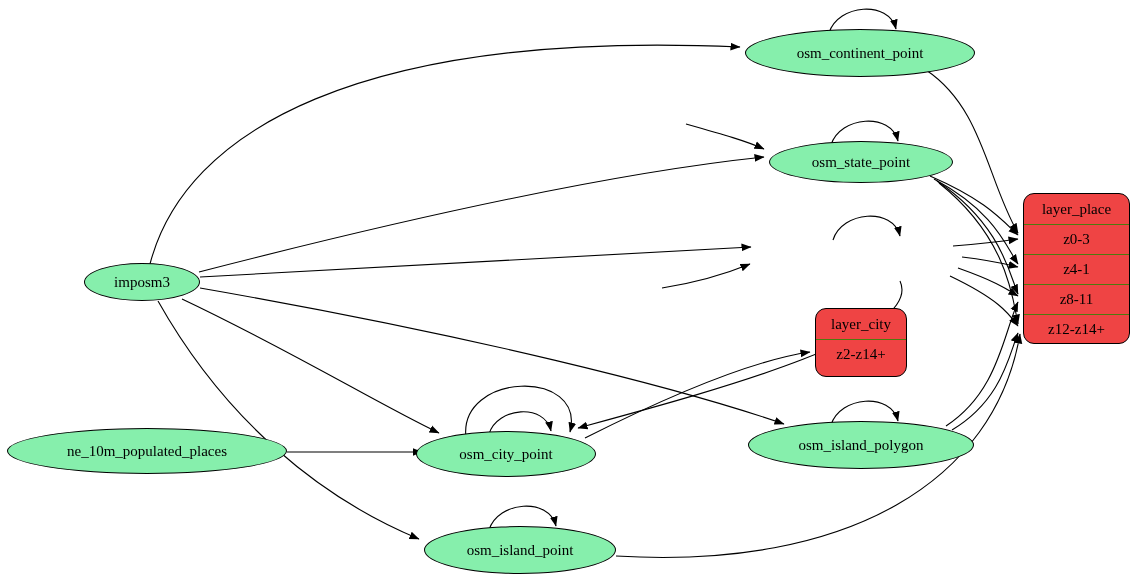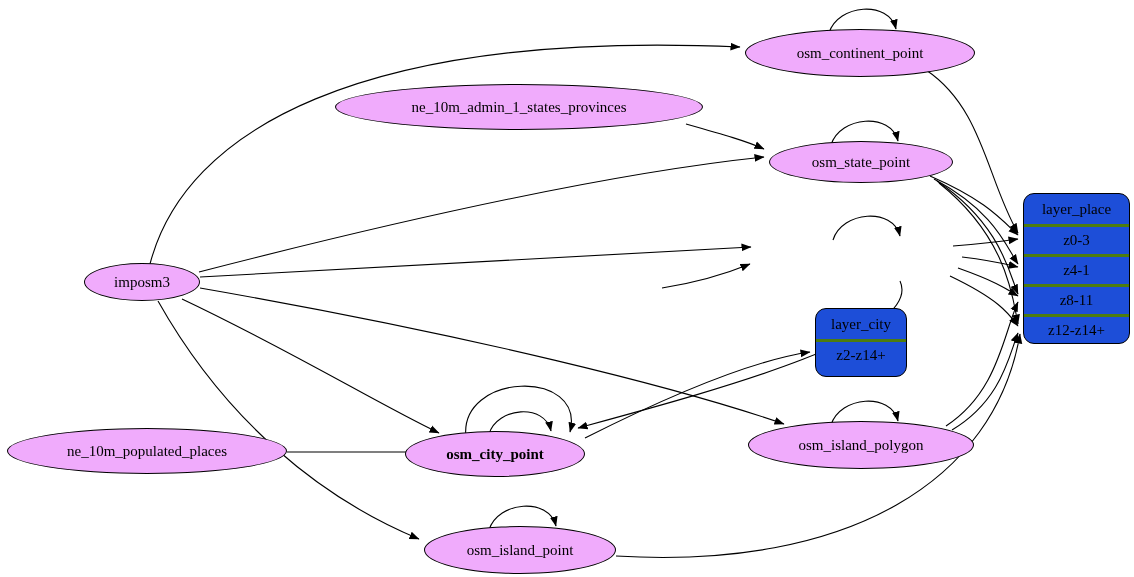--- a/index.html
+++ b/index.html
@@ -8,43 +8,43 @@
     width:1134px;height:577px;
     background:#ffffff;
     font-family:"Liberation Serif","DejaVu Serif",serif;
     font-size:15px;color:#000;
     overflow:hidden;
   }
   #edges{position:absolute;left:0;top:0;width:1134px;height:577px;}
   .node{
     position:absolute;
     display:flex;align-items:center;justify-content:center;
-    background:#f0abfc;
+    background:#86efac;
     border:1px solid #000;
     border-radius:50%;
     text-align:center;
     white-space:nowrap;
     box-sizing:border-box;
     line-height:1.1;
   }
   .record{
     position:absolute;
-    background:#1d4ed8;
+    background:#ef4444;
     border:1.3px solid #000;
     border-radius:11px;
     box-sizing:border-box;
     overflow:hidden;
   }
   .record .row{
     height:30px;
     display:flex;align-items:center;justify-content:center;
     box-sizing:border-box;
     white-space:nowrap;
   }
-  .record .row + .row{border-top:3px solid #4d7c0f;}
+  .record .row + .row{border-top:1px solid #4d7c0f;}
 </style>
 </head>
 <body>
 
 <div id="canvas">
 
   <svg id="edges" width="1134" height="577" viewBox="0 0 1134 577" fill="none" stroke="#000" stroke-width="1.1">
     <defs>
       <marker id="arrow" markerWidth="11" markerHeight="9" refX="9.5" refY="4.5" orient="auto" markerUnits="userSpaceOnUse">
         <path d="M0,0.6 L10,4.5 L0,8.4 z" fill="#000" stroke="none"></path>
@@ -85,31 +85,30 @@
     <path d="M831,145 C840,116 891,112 898,141" marker-end="url(#arrow)"></path>
     <path d="M833,240 C842,211 893,207 900,236" marker-end="url(#arrow)"></path>
     <path d="M831,425 C840,396 891,392 898,421" marker-end="url(#arrow)"></path>
     <path d="M489,530 C498,501 549,497 556,526" marker-end="url(#arrow)"></path>
     <path d="M489,434 C497,407 545,403 551,431" marker-end="url(#arrow)"></path>
     <path d="M466,438 C458,372 586,368 570,432" marker-end="url(#arrow)"></path>
   </svg>
 
   <div class="node" style="left:84px;top:263px;width:116px;height:38px;">imposm3</div>
 
-  <div class="node" style="left:335px;top:84px;width:368px;height:46px;">ne_10m_admin_1_states_provinces</div>
 
   <div class="node" style="left:745px;top:29px;width:230px;height:48px;">osm_continent_point</div>
 
   <div class="node" style="left:769px;top:141px;width:184px;height:42px;">osm_state_point</div>
 
 
 
   <div class="node" style="left:7px;top:428px;width:280px;height:46px;">ne_10m_populated_places</div>
 
-  <div class="node" style="left:405px;top:431px;width:180px;height:46px;font-weight:bold;">osm_city_point</div>
+  <div class="node" style="left:416px;top:431px;width:180px;height:46px;">osm_city_point</div>
 
   <div class="node" style="left:748px;top:421px;width:226px;height:48px;">osm_island_polygon</div>
 
   <div class="node" style="left:424px;top:526px;width:192px;height:48px;">osm_island_point</div>
 
   <div class="record" style="left:815px;top:308px;width:92px;height:69px;">
     <div class="row">layer_city</div>
     <div class="row">z2-z14+</div>
   </div>
 

